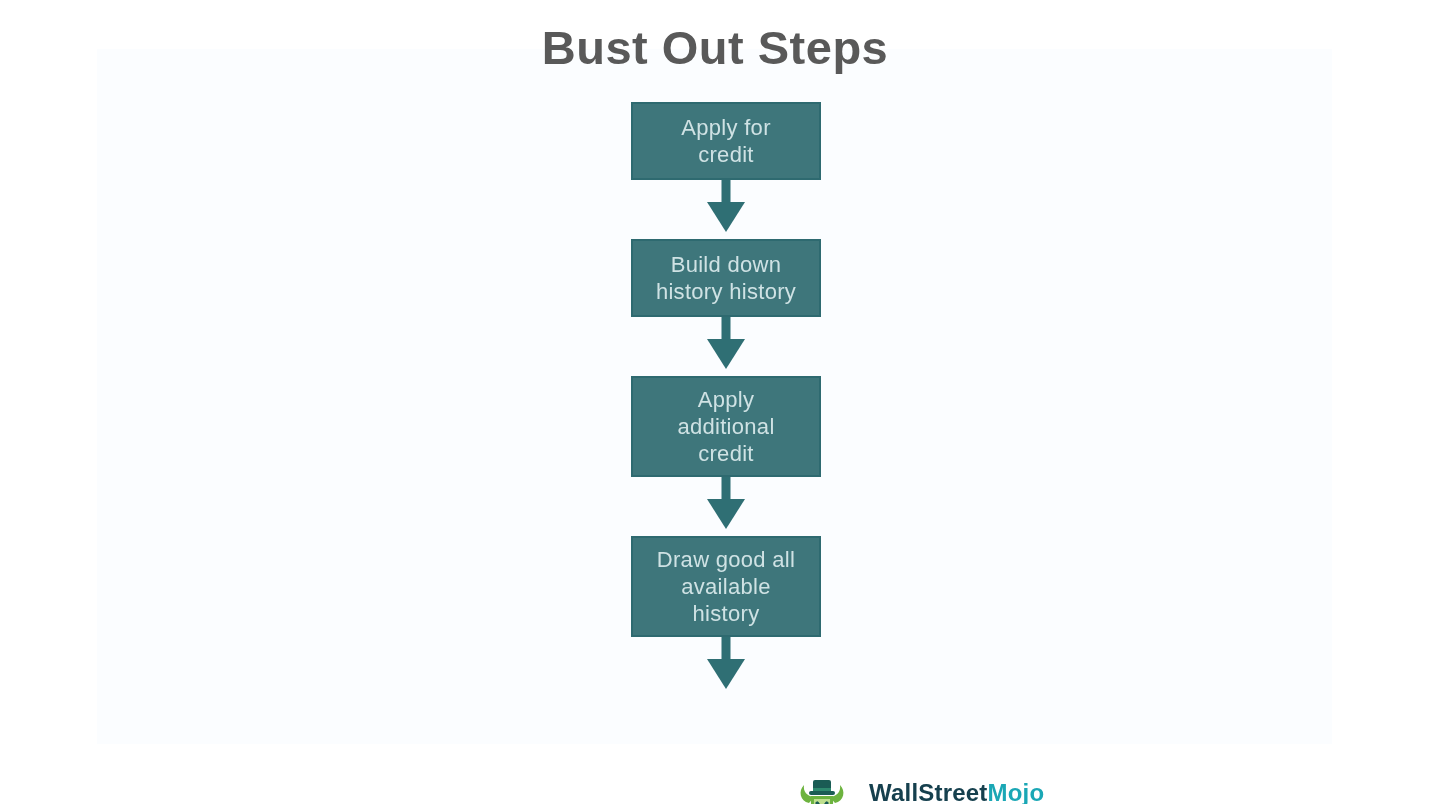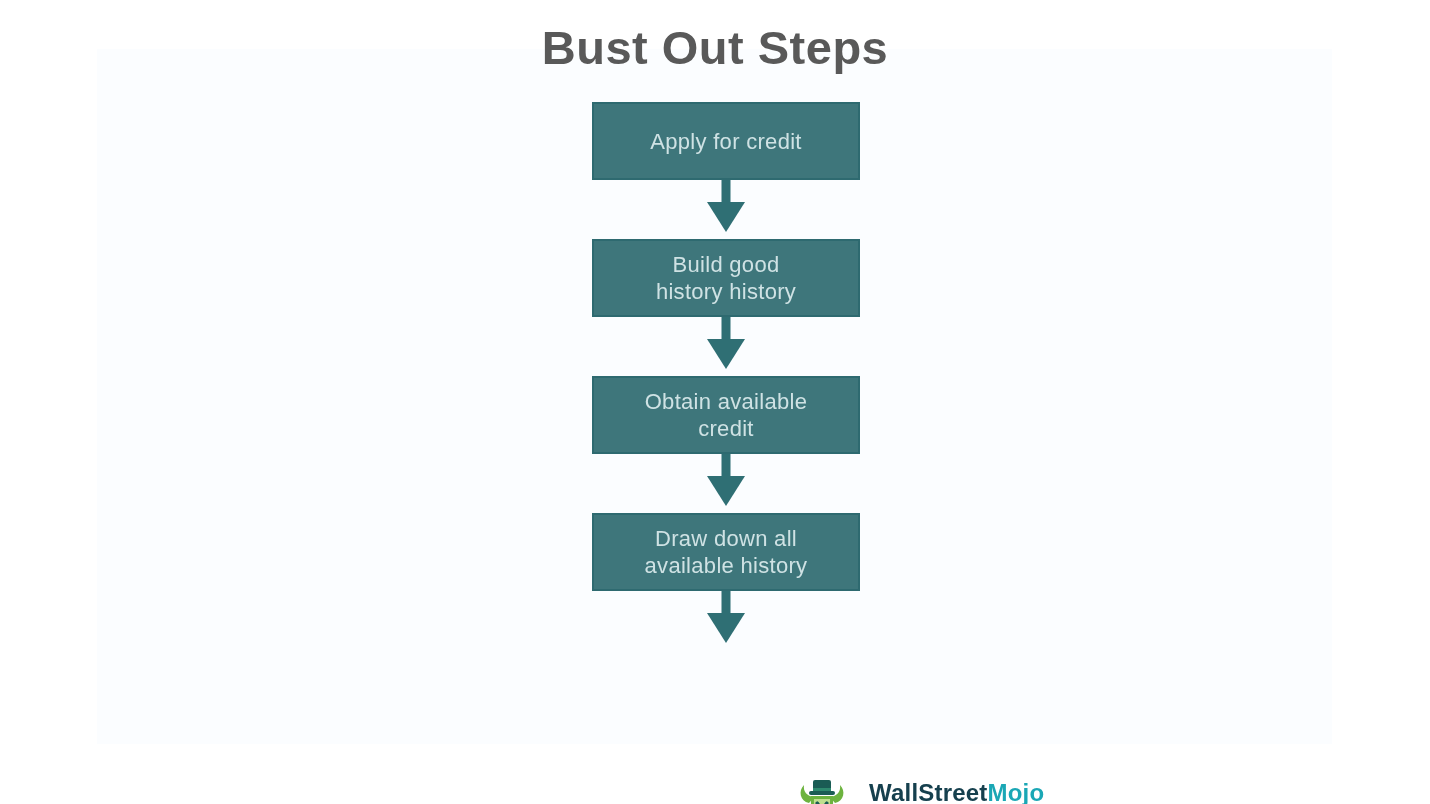--- a/index.html
+++ b/index.html
@@ -33,21 +33,21 @@
   .flow-column {
     position: absolute;
     left: 613px; top: 102px;
     width: 226px;
     display: flex;
     flex-direction: column;
     align-items: center;
   }
 
   .step-box {
-    width: 268px;
+    width: 190px;
     min-height: 78px;
     background: var(--box-fill, #3e767b);
     border: 2px solid var(--box-border, #2e6a70);
     display: flex;
     flex-direction: column;
     justify-content: center;
     align-items: center;
     text-align: center;
     padding: 8px 21px;
   }
@@ -93,37 +93,37 @@
   <div class="flow-column">
 
   <div class="step-box">
         <div class="step-line">Apply for credit</div>
       </div>
       <svg class="flow-arrow" viewBox="0 0 40 59">
         <rect x="15.5" y="0" width="9" height="25" fill="#2f6f74"></rect>
         <polygon points="1,22 39,22 20,52" fill="#2f6f74"></polygon>
       </svg>
       <div class="step-box">
-        <div class="step-line">Build good</div>
+        <div class="step-line">Build down</div>
         <div class="step-line">history history</div>
       </div>
       <svg class="flow-arrow" viewBox="0 0 40 59">
         <rect x="15.5" y="0" width="9" height="25" fill="#2f6f74"></rect>
         <polygon points="1,22 39,22 20,52" fill="#2f6f74"></polygon>
       </svg>
       <div class="step-box">
-        <div class="step-line">Obtain available</div>
+        <div class="step-line">Apply additional</div>
         <div class="step-line">credit</div>
       </div>
       <svg class="flow-arrow" viewBox="0 0 40 59">
         <rect x="15.5" y="0" width="9" height="25" fill="#2f6f74"></rect>
         <polygon points="1,22 39,22 20,52" fill="#2f6f74"></polygon>
       </svg>
       <div class="step-box">
-        <div class="step-line">Draw down all</div>
+        <div class="step-line">Draw good all</div>
         <div class="step-line">available history</div>
       </div>
       <svg class="flow-arrow" viewBox="0 0 40 59">
         <rect x="15.5" y="0" width="9" height="25" fill="#2f6f74"></rect>
         <polygon points="1,22 39,22 20,52" fill="#2f6f74"></polygon>
       </svg>
     </div>
 
   <div class="brand-logo">
     <svg class="brand-icon" viewBox="0 0 50 52">

